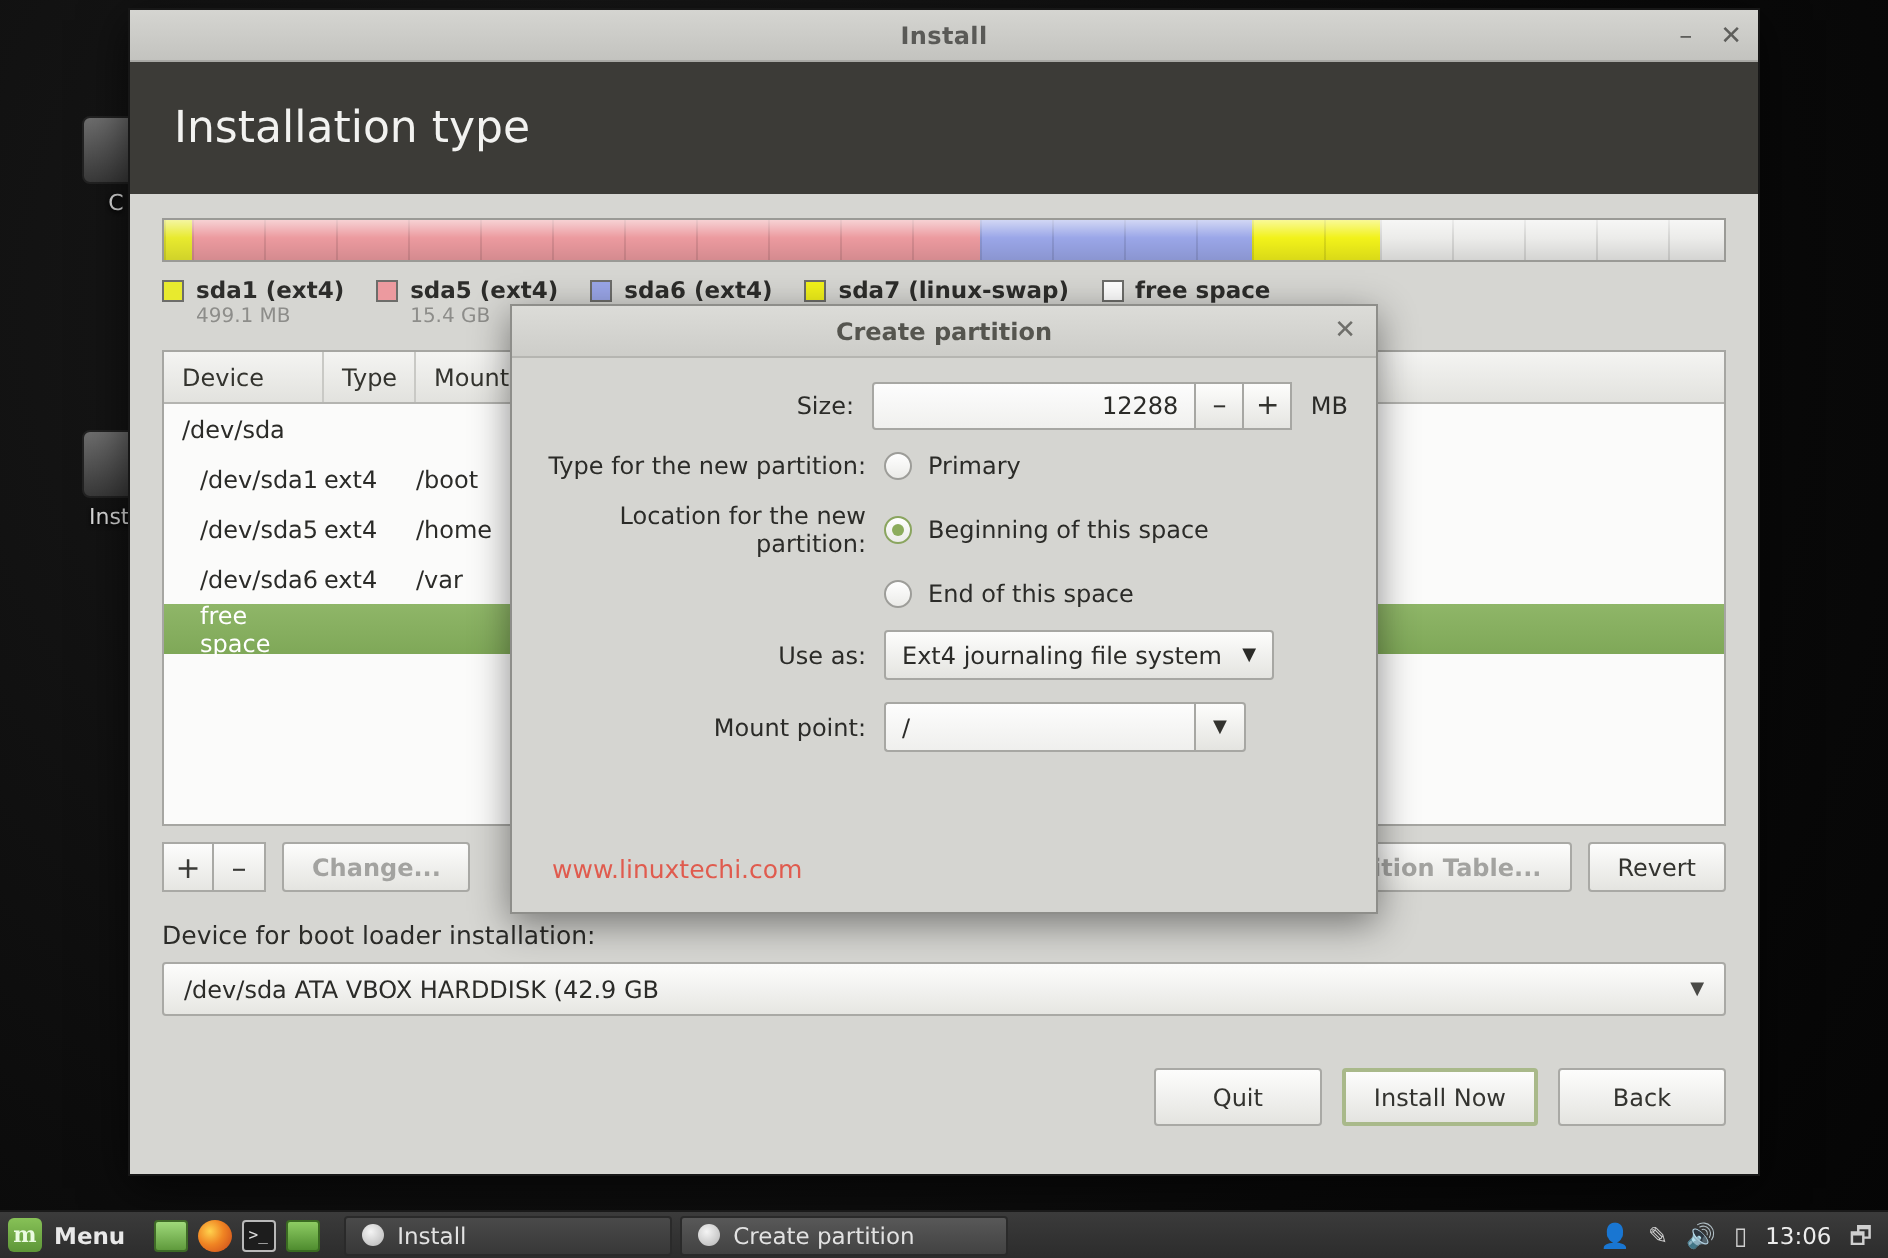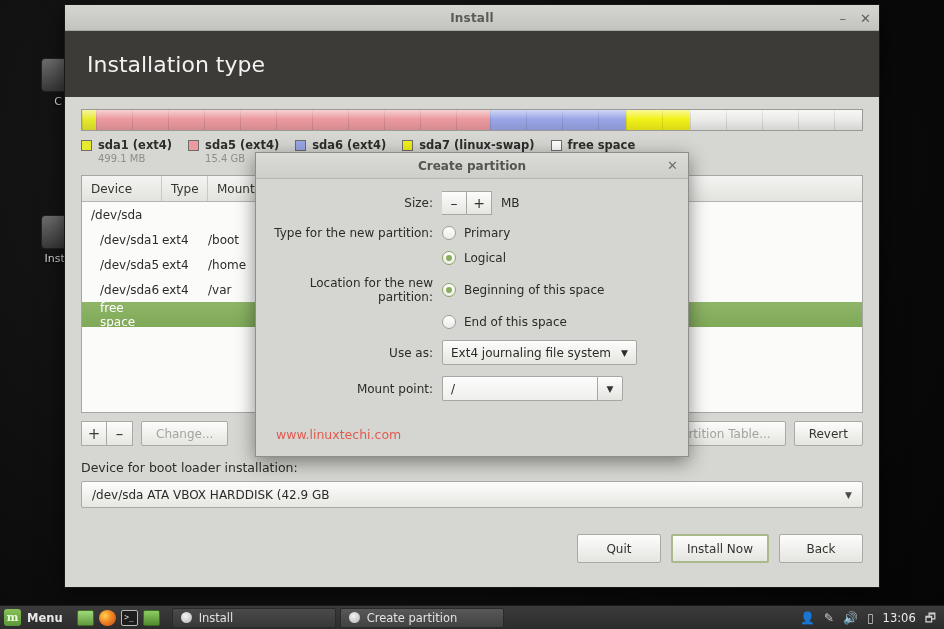--- a/index.html
+++ b/index.html
@@ -105,21 +105,21 @@
     width: 26px; height: 25px; border: 1px solid #a9a9a5;
     background: linear-gradient(#fdfdfc, #e6e6e2);
     font-size: 15px; color: #3a3a37; display: flex; align-items: center; justify-content: center;
   }
   .sqbtn.minus { border-left: none; }
   .btn {
     border: 1px solid #a9a9a5; background: linear-gradient(#fdfdfc, #e4e4e0);
     font-size: 12px; color: #33332f; height: 27px; padding: 0 14px;
     display: inline-flex; align-items: center; justify-content: center; border-radius: 2px;
   }
-  .btn.disabled { color: #a3a3a0; }
+  .btn.disabled { color: #a3a3a0; font-weight: bold; }
   .btn.change { margin-left: 8px; height: 25px; }
   .spacer { flex: 1; }
   .btn.small { height: 25px; }
 
   .boot-label { margin-top: 14px; font-size: 12.5px; color: #2b2b28; }
   .combo {
     margin-top: 6px; height: 27px; width: 100%;
     border: 1px solid #a9a9a5; background: linear-gradient(#fdfdfc, #e6e6e2);
     display: flex; align-items: center; padding: 0 10px; font-size: 12px; color: #2b2b28;
     border-radius: 2px;
@@ -383,36 +383,32 @@
 <div class="dialog">
   <div class="dlg-title">
     <span class="t">Create partition</span>
     <span class="dlg-close">✕</span>
   </div>
 
   <div class="dlg-body">
 
     <div class="row">
       <span class="lbl">Size:</span>
+      <span class="size-input">12288</span>
       <span class="spin">–</span>
       <span class="spin">+</span>
       <span class="unit">MB</span>
     </div>
 
     <div class="row">
       <span class="lbl">Type for the new partition:</span>
       <span class="radio"></span>
       <span class="radio-text">Primary</span>
     </div>
 
-    <div class="row">
-      <span class="lbl"></span>
-      <span class="radio on"></span>
-      <span class="radio-text">Logical</span>
-    </div>
 
     <div class="row">
       <span class="lbl">Location for the new partition:</span>
       <span class="radio on"></span>
       <span class="radio-text">Beginning of this space</span>
     </div>
 
     <div class="row">
       <span class="lbl"></span>
       <span class="radio"></span>

